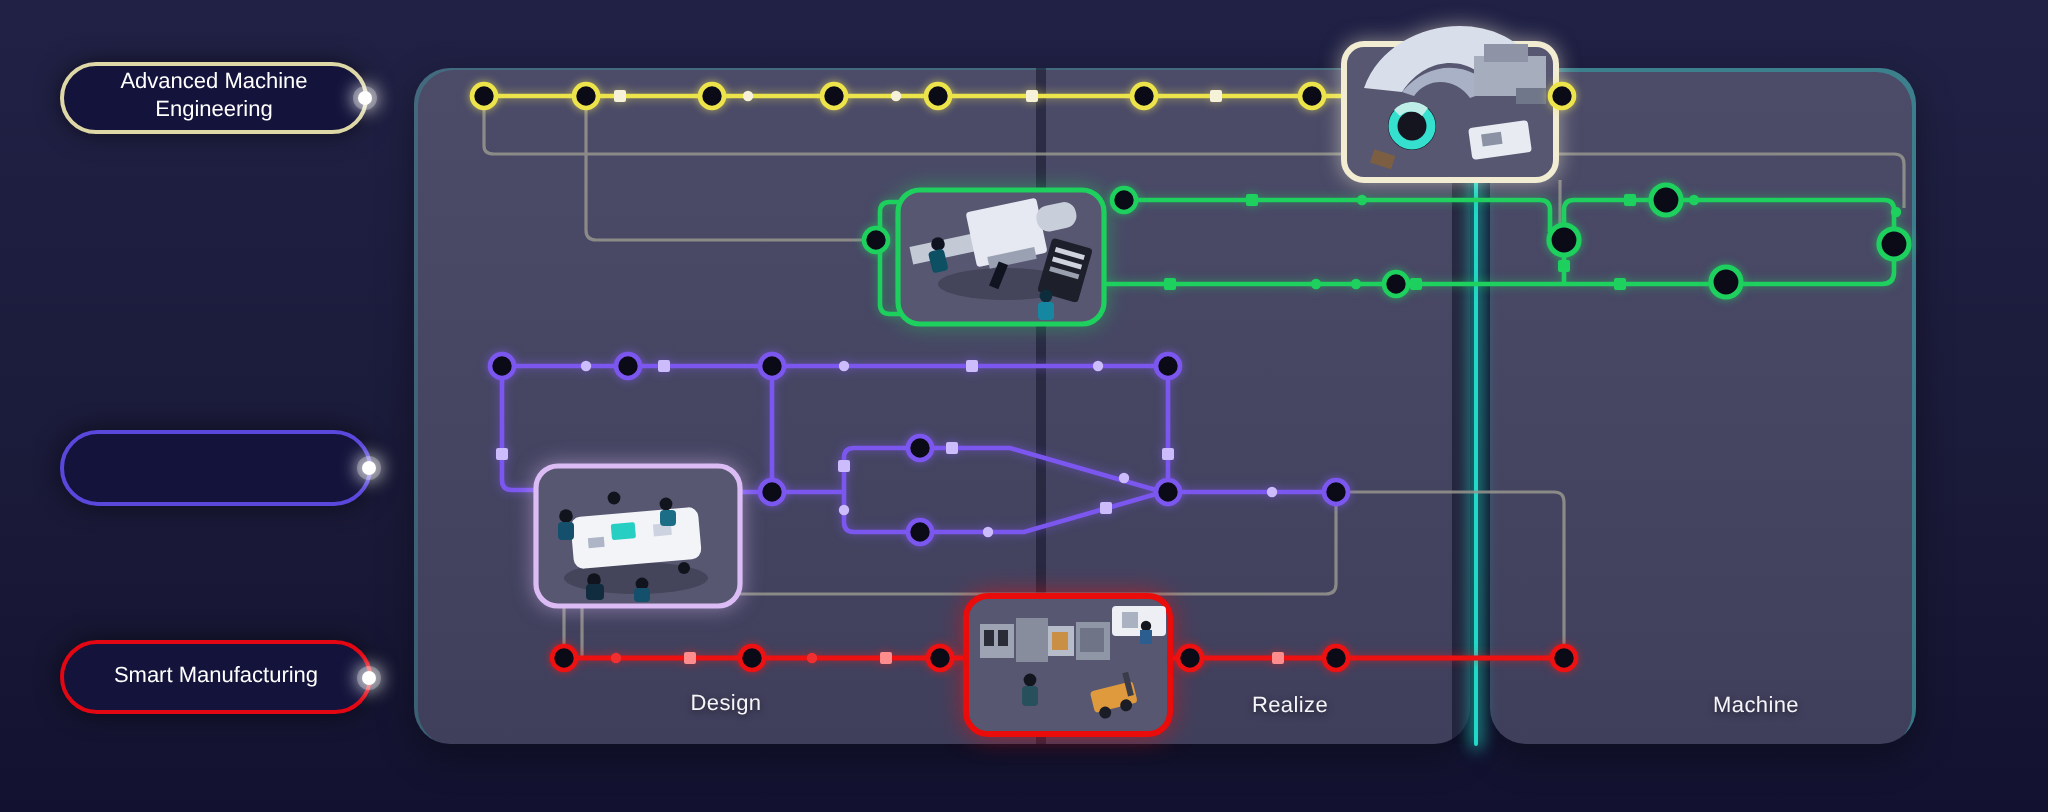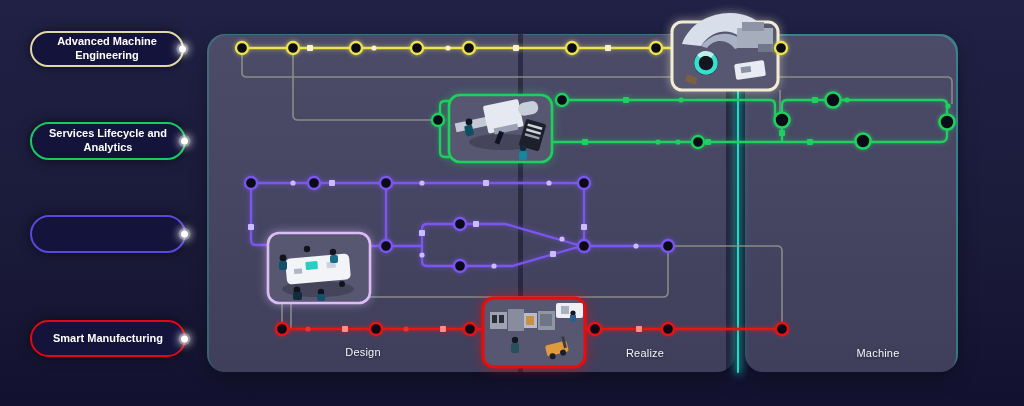--- a/index.html
+++ b/index.html
@@ -10,21 +10,21 @@
     background:linear-gradient(180deg,#4c4c69 0%,#454562 55%,#3f3f5c 100%);}
   .panel-left{left:207px;width:528px;box-shadow:inset 2px 1px 0 rgba(38,214,199,.22), 0 6px 18px rgba(0,0,0,.35);}
   .panel-right{left:745px;width:213px;box-shadow:inset -2px 2px 0 rgba(38,214,199,.38), 0 6px 18px rgba(0,0,0,.35);}
   .seam{position:absolute;left:518px;top:34px;width:5px;height:338px;background:rgba(14,14,36,.5);}
   .pre-divider-shade{position:absolute;left:726px;top:34px;width:9px;height:338px;background:rgba(13,13,34,.55);}
   .divider{position:absolute;left:737px;top:33px;width:2px;height:340px;border-radius:2px;
     box-shadow:0 0 8px 1.5px rgba(34,216,199,.8);}
   svg.diagram{position:absolute;left:0;top:0;z-index:3;}
   .pill{position:absolute;z-index:4;display:flex;align-items:center;justify-content:center;
     background:#13133b;border:2px solid #fff;border-radius:20px;text-align:center;
-    color:#fff;font-size:11px;font-weight:bold;line-height:1.25;padding:2px 10px;box-sizing:border-box;
+    color:#fff;font-size:11px;font-weight:normal;line-height:1.25;padding:2px 10px;box-sizing:border-box;
     box-shadow:0 0 12px rgba(0,0,0,.55);cursor:pointer;}
   .pill-dot{position:absolute;right:-4px;top:50%;transform:translateY(-50%);width:7px;height:7px;border-radius:50%;
     background:#fff;box-shadow:0 0 0 2.5px rgba(255,255,255,.28),0 0 9px 2.5px rgba(255,255,255,.85);}
   .phase-label{position:absolute;z-index:4;transform:translateX(-50%);color:#f4f4f9;
     font-size:11px;font-weight:normal;letter-spacing:.2px;text-shadow:0 1px 3px rgba(0,0,0,.5);}
   .nd{stroke-width:2.3px;cursor:pointer;}
   .nd-big{stroke-width:2.6px;cursor:pointer;}
 </style>
 </head>
 <body>
@@ -249,24 +249,20 @@
       <circle class="nd" cx="595" cy="329" r="6"></circle>
       <circle class="nd" cx="668" cy="329" r="6"></circle>
       <circle class="nd" cx="782" cy="329" r="6"></circle>
     </g>
   </svg>
 
   <div class="pill" style="left: 30px; top: 31px; width: 154px; height: 36px; border-color: rgb(222, 215, 166);">
     <span>Advanced Machine Engineering</span>
     <span class="pill-dot"></span>
   </div>
-  <div class="pill" style="left: 30px; top: 122px; width: 156px; height: 38px; border-color: rgb(23, 203, 95);">
-    <span>Services Lifecycle and Analytics</span>
-    <span class="pill-dot"></span>
-  </div>
   <div class="pill" style="left: 30px; top: 215px; width: 156px; height: 38px; border-color: rgb(90, 72, 221);">
     <span class="pill-dot"></span>
   </div>
   <div class="pill" style="left: 30px; top: 320px; width: 156px; height: 37px; border-color: rgb(227, 6, 19); justify-content: center;">
     <span>Smart Manufacturing</span>
     <span class="pill-dot"></span>
   </div>
 
   <div class="phase-label" style="left:363px;top:346px;">Design</div>
   <div class="phase-label" style="left:635px;top:347px;margin-left:10px;">Realize</div>

